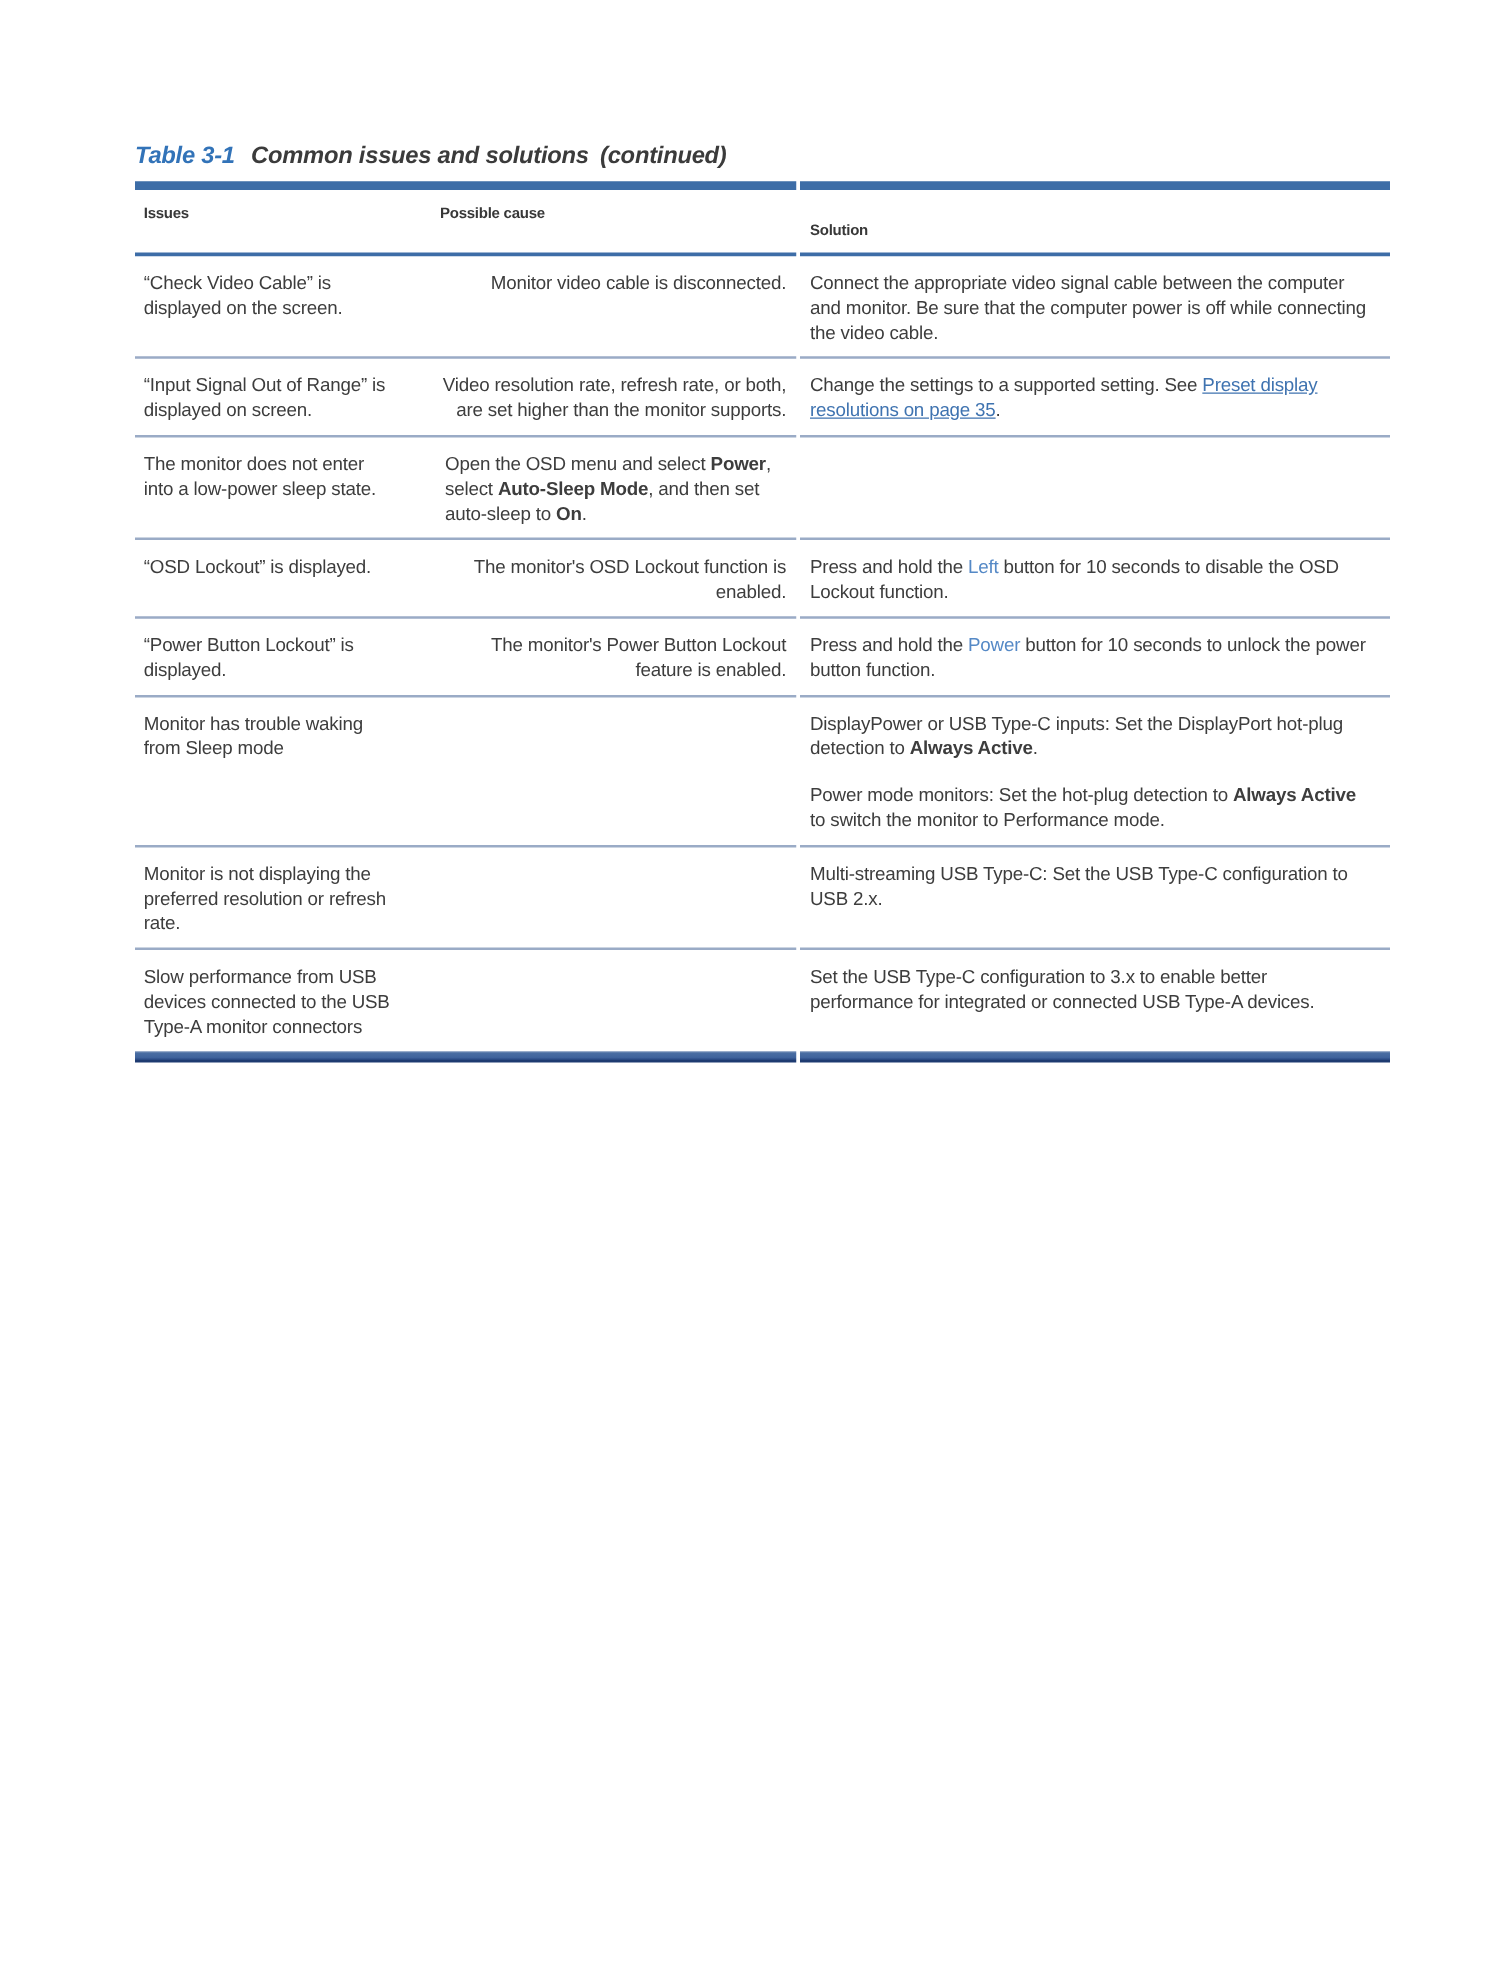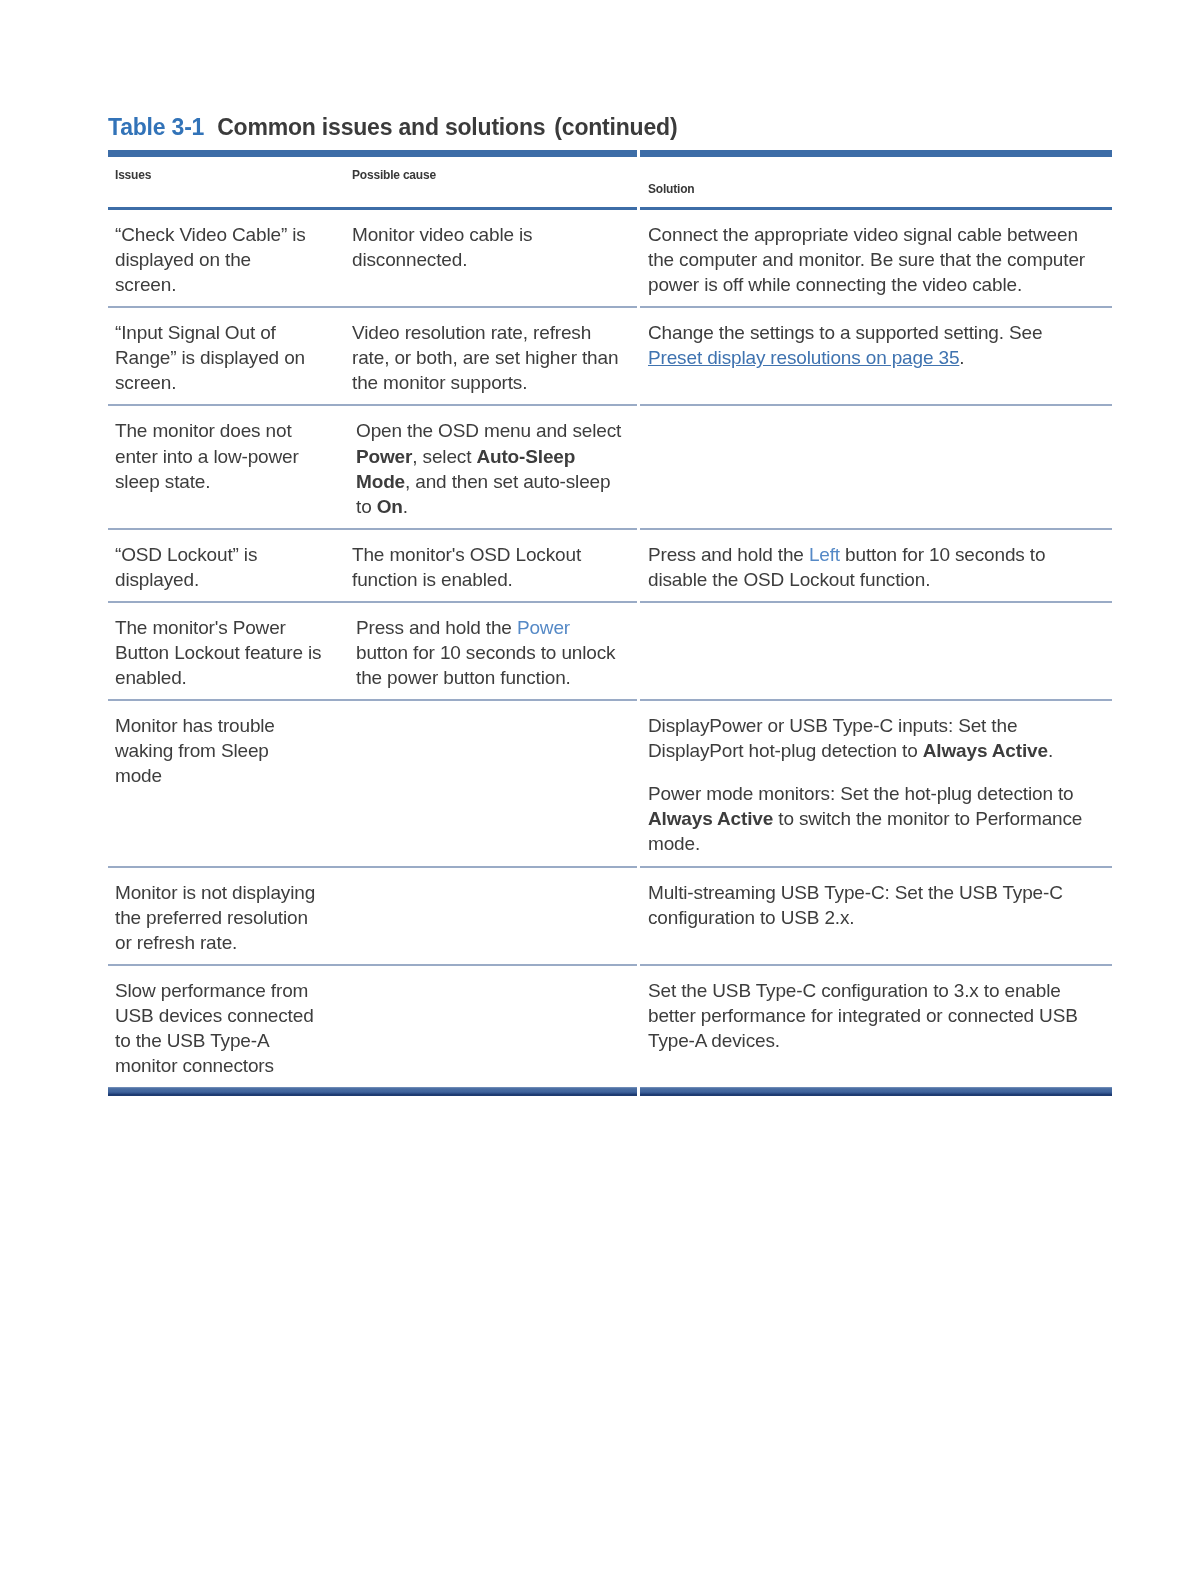--- a/index.html
+++ b/index.html
@@ -5,41 +5,41 @@
   html, body { margin:0; padding:0; background:#ffffff; }
   body {
     width:1190px; height:1584px;
     font-family:"Liberation Sans", sans-serif;
     -webkit-font-smoothing:antialiased;
   }
   .page { position:relative; width:1190px; height:1584px; background:#ffffff; overflow:hidden; }
   .doc { position:absolute; left:108px; top:114px; width:1004px; }
 
   
-  .caption { font-size:23px; font-weight:bold; color:#3b3b3b; letter-spacing:-0.2px; margin-bottom:9px; white-space:nowrap; }
+  .caption { font-size:19px; font-weight:bold; color:#3b3b3b; letter-spacing:-0.2px; margin-bottom:9px; white-space:nowrap;font-style:italic; }
   .caption .label { color:var(--caption_label, #3273b8); margin-right:13px; }
   .caption .cont  { margin-left:9px; }
 
   
   .rule-grid { display:grid; grid-template-columns:529px 3px 472px; }
   .bar { display:block; }
   .gap { display:block; background:transparent; }
   .bar-top    { height:7px;  background:var(--accent_bar, #3d6da7); }
   .bar-head   { height:3px;  background:var(--accent_bar, #3d6da7); }
   .bar-sep    { height:2px;  background:var(--separator, #9aabc6); }
   .bar-bottom { height:9px;  background:linear-gradient(to bottom,#7e97bd 0%,#496da2 18%,#3f639c 55%,#2c4d87 72%,var(--bottom_bar_dark,#1e3b71) 82%,var(--bottom_bar_dark,#1e3b71) 100%); }
 
   
   .trow { display:grid; grid-template-columns:237px 292px 475px; }
   .hcell { font-size:12px; font-weight:bold; color:#383838; letter-spacing:-0.2px; padding:8px 0 8px 7px; line-height:20px; }
   .hcell.c3 { padding-left:11px;margin-top:14px; }
 
-  .cell { font-size:19px; line-height:1.32; color:var(--text, #3d3d3d); letter-spacing:-0.15px; }
+  .cell { font-size:15px; line-height:1.32; color:var(--text, #3d3d3d); letter-spacing:-0.15px; }
   .cell.c1 { padding:12px 28px 9px 7px; }
-  .cell.c2 { padding:12px 8px 5px 7px; }
+  .cell.c2 { padding:12px 8px 5px 7px;text-align:right; }
   .cell.c3 { padding:12px 12px 9px 11px; }
   .para + .para { margin-top:18px; }
 
   .bold { font-weight:bold; }
   .link { color:var(--link, #3f73b0); text-decoration:underline; cursor:pointer; }
   .accent { color:var(--button_accent, #5589c6); }
 </style>
 </head>
 <body>
 
@@ -110,20 +110,21 @@
           <div class="cell c3">
             <div class="para"><span>Press and hold the </span><span class="accent">Left</span><span> button for 10 seconds to disable the OSD Lockout function.</span></div>
           </div>
         </div>
         <div class="rule-grid">
           <span class="bar bar-sep"></span>
           <span class="gap"></span>
           <span class="bar bar-sep"></span>
         </div>
         <div class="trow">
+          <div class="cell c1">“Power Button Lockout” is displayed.</div>
           <div class="cell c2">The monitor's Power Button Lockout feature is enabled.</div>
           <div class="cell c3">
             <div class="para"><span>Press and hold the </span><span class="accent">Power</span><span> button for 10 seconds to unlock the power button function.</span></div>
           </div>
         </div>
         <div class="rule-grid">
           <span class="bar bar-sep"></span>
           <span class="gap"></span>
           <span class="bar bar-sep"></span>
         </div>

